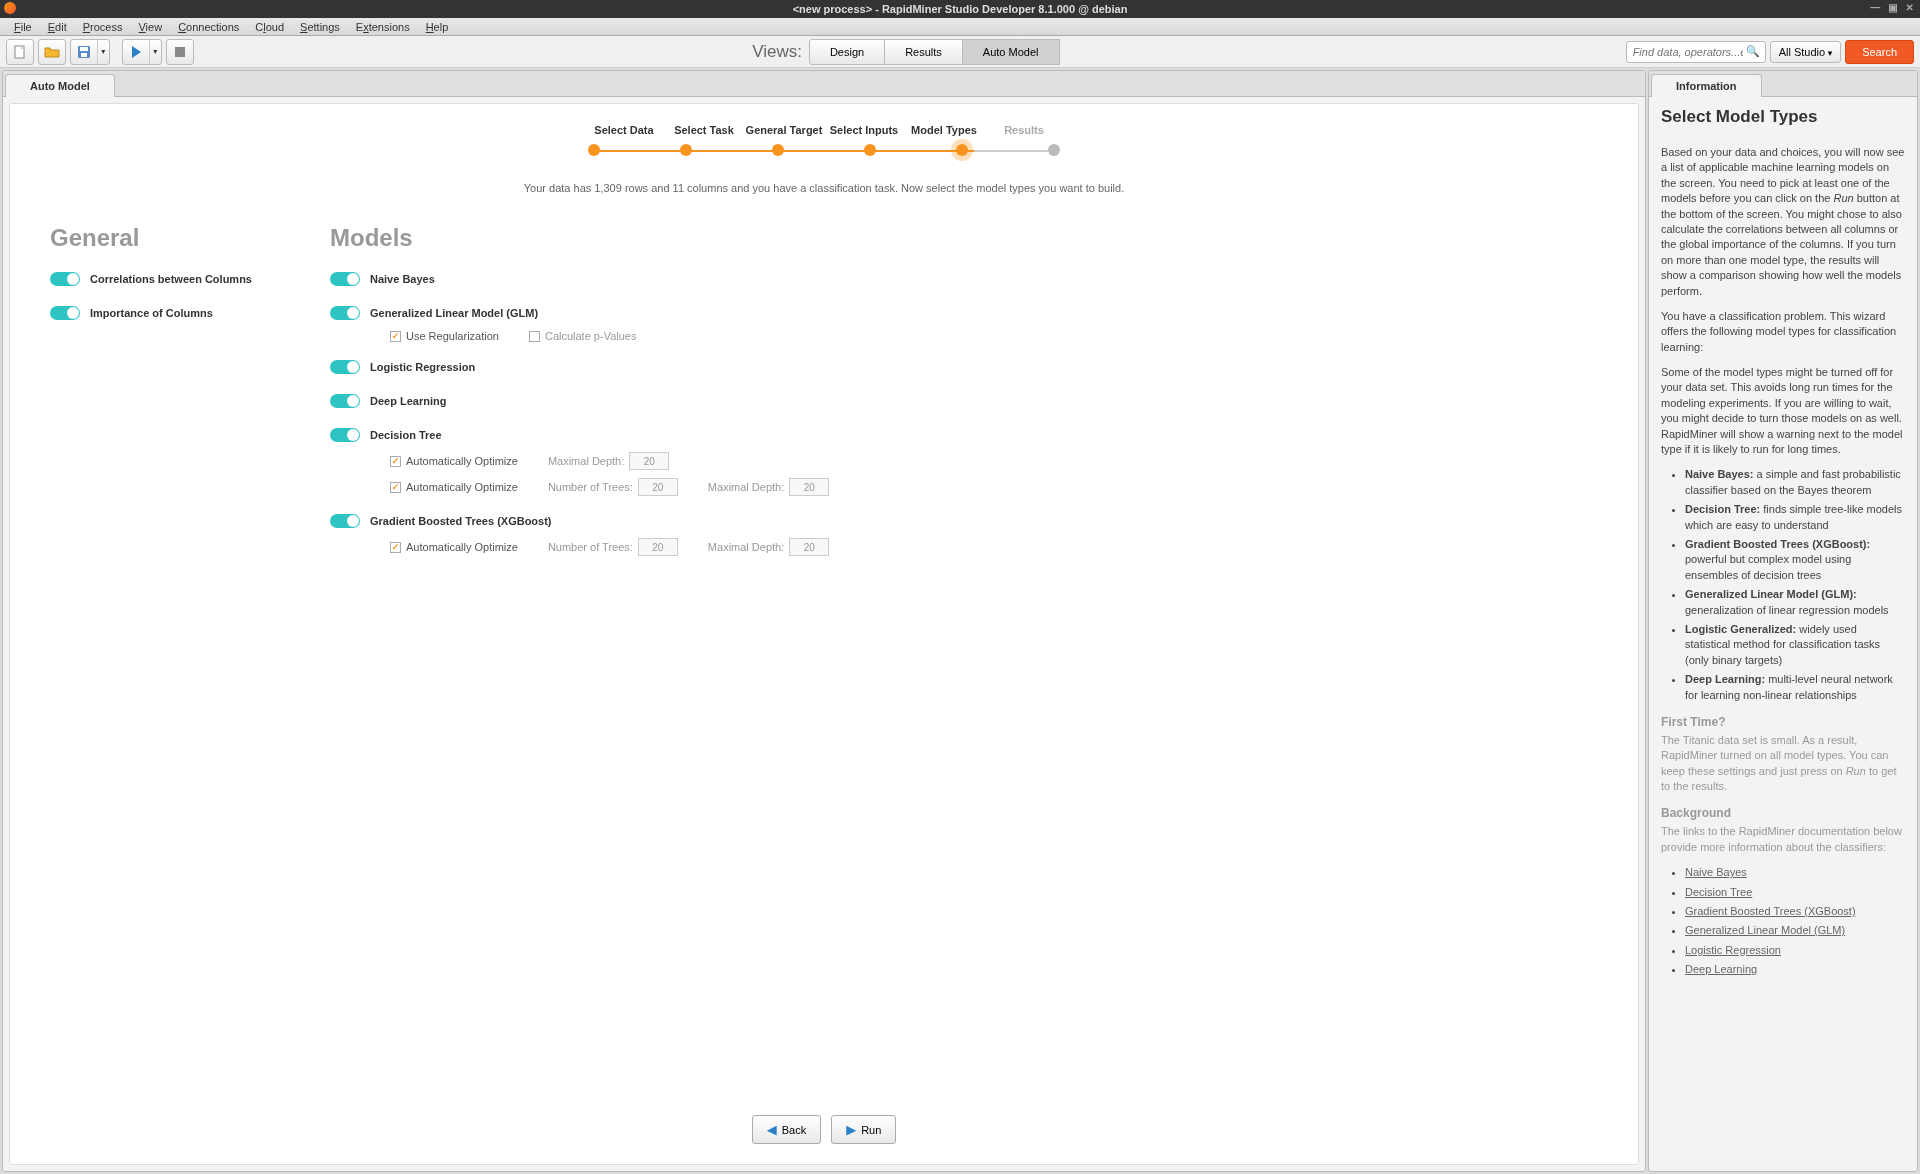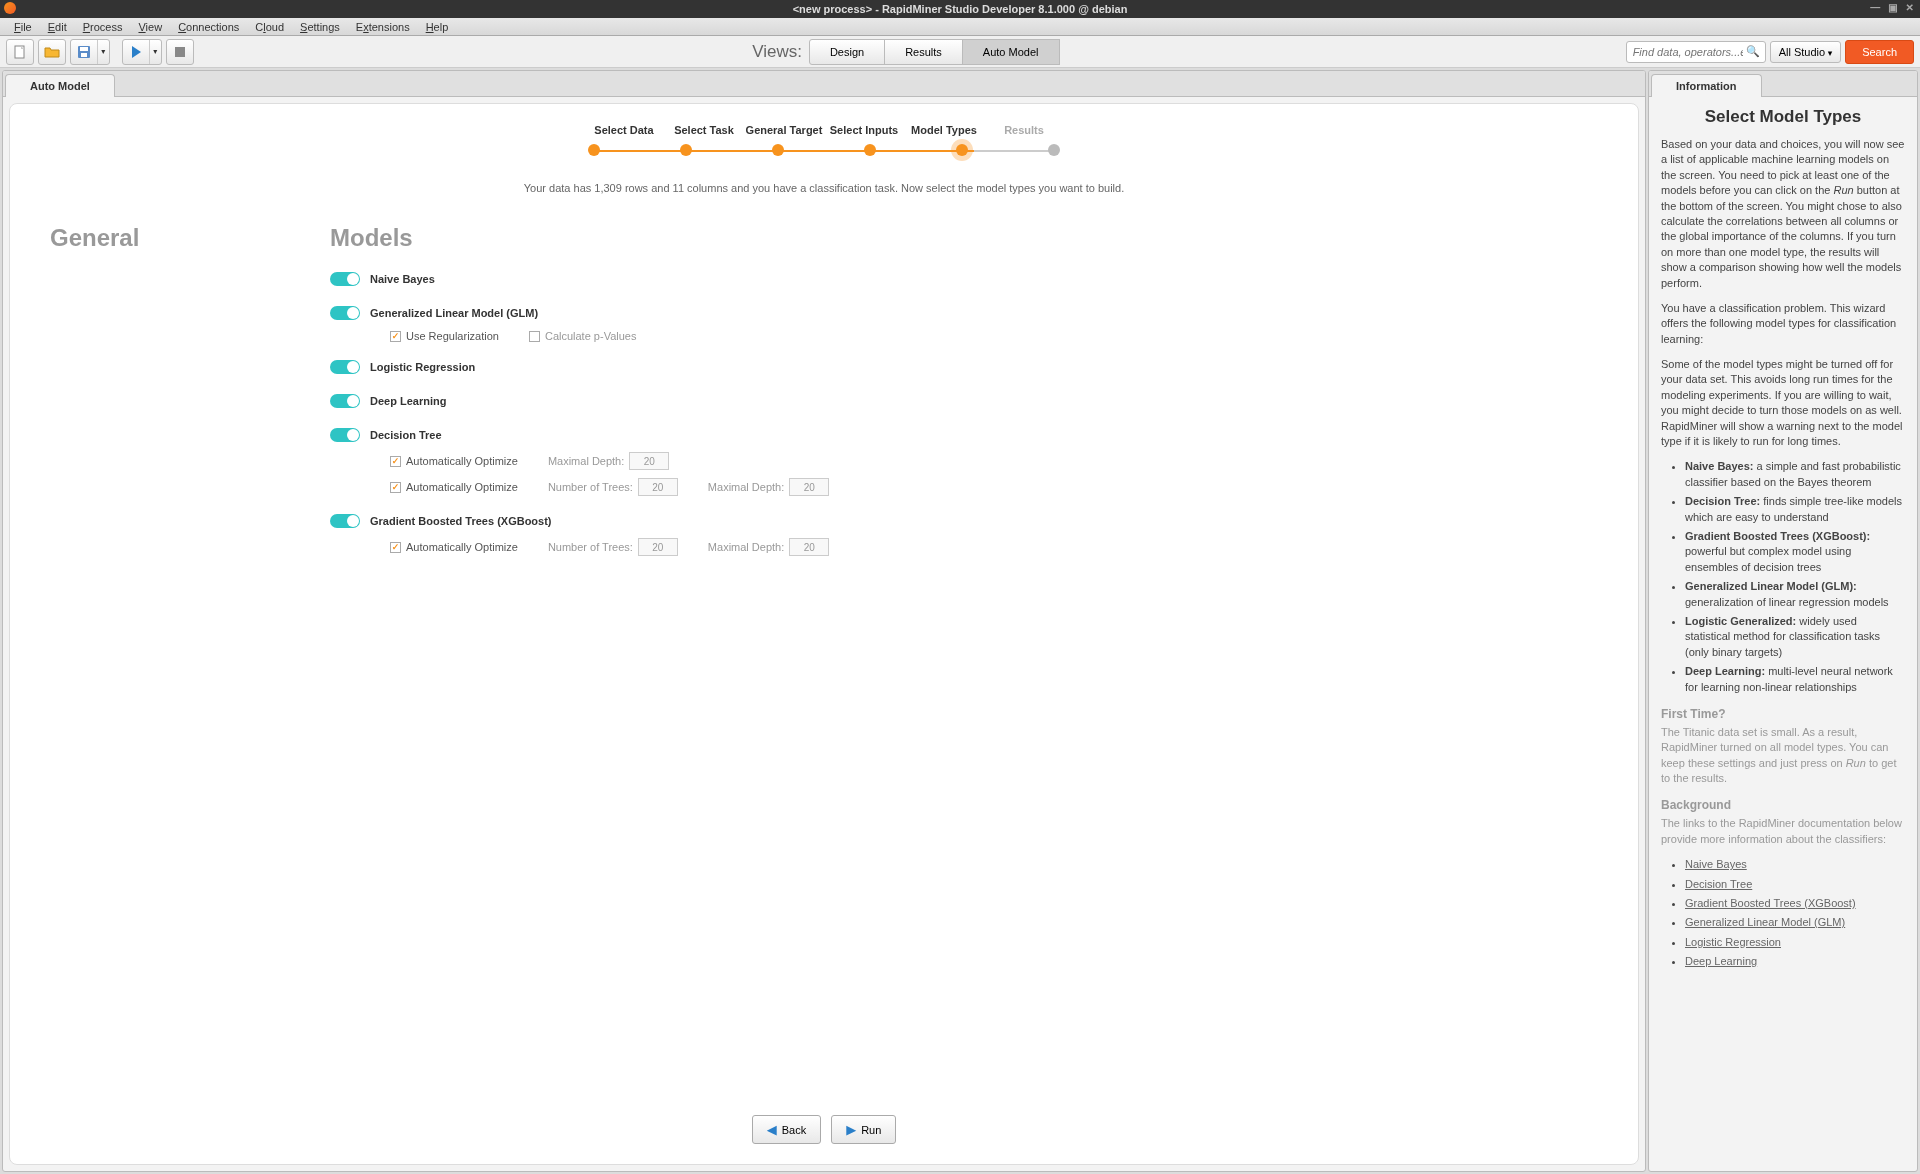--- a/index.html
+++ b/index.html
@@ -43,21 +43,21 @@
 
 .content { display: flex; height: calc(1174px - 68px); padding: 2px; gap: 2px; }
 .left-panel { flex: 1; background: #f3f3f3; border: 1px solid #bbb; border-radius: 3px; display: flex; flex-direction: column; overflow: hidden; }
 .right-panel { width: 270px; background: #f3f3f3; border: 1px solid #bbb; border-radius: 3px; display: flex; flex-direction: column; overflow: hidden; }
 
 
 .tab-strip { display: flex; height: 26px; background: #e0e0e0; border-bottom: 1px solid #bbb; align-items: flex-end; }
 .tab { padding: 5px 24px; background: #f3f3f3; border: 1px solid #bbb; border-bottom: none; border-radius: 4px 4px 0 0; font-size: 11px; font-weight: bold; margin-left: 2px; cursor: pointer; position: relative; top: 1px; }
 
 
-.wizard-area { flex: 1; background: #fff; margin: 6px; border: 1px solid #ddd; border-radius: 8px; padding: 20px 40px; display: flex; flex-direction: column; overflow: auto; }
+.wizard-area { flex: 1; background: #fff; margin: 6px; border: 1px solid #ddd; border-radius: 3px; padding: 20px 40px; display: flex; flex-direction: column; overflow: auto; }
 
 .steps { display: flex; justify-content: center; gap: 0; margin-bottom: 6px; }
 .step-label { font-size: 11px; font-weight: bold; color: #333; width: 80px; text-align: center; }
 .step-label.disabled { color: #aaa; }
 
 .step-track { position: relative; height: 20px; margin: 0 auto 20px; width: 480px; }
 .step-line { position: absolute; top: 8px; left: 10px; right: 10px; height: 2px; background: #ccc; }
 .step-line-active { position: absolute; top: 8px; left: 10px; width: 380px; height: 2px; background: #f7931e; }
 .step-dot { position: absolute; top: 2px; width: 12px; height: 12px; border-radius: 50%; background: #f7931e; }
 .step-dot.current { box-shadow: 0 0 0 5px rgba(247,147,30,0.3); }
@@ -82,21 +82,21 @@
 .opt-label { color: #999; }
 
 
 .nav-buttons { display: flex; justify-content: center; gap: 10px; margin-top: auto; padding: 20px 0 0; }
 .nav-btn { padding: 6px 14px; border: 1px solid #aaa; border-radius: 3px; background: linear-gradient(#fff,#e8e8e8); font-size: 11px; display: flex; align-items: center; gap: 5px; cursor: pointer; }
 .arrow-left { color: #2a7fc9; font-size: 13px; }
 .arrow-right { color: #2a7fc9; font-size: 13px; }
 
 
 .info-content { padding: 10px 12px; font-size: 11px; color: #444; overflow: auto; flex: 1; }
-.info-content h3 { color: #333; font-size: 17px; margin-bottom: 10px; text-align: center; }
+.info-content h3 { color: #333; font-size: 17px; margin-bottom: 18px; }
 .info-content p { margin-bottom: 10px; line-height: 1.4; }
 .info-content ul { margin: 0 0 10px 24px; }
 .info-content ul li { margin-bottom: 4px; line-height: 1.4; list-style: disc; }
 .info-content .section-h { color: #999; font-weight: bold; font-size: 12px; margin: 12px 0 4px; }
 .info-content .muted { color: #999; }
 .info-content a { color: #666; text-decoration: underline; }
 .run-italic { font-style: italic; }
 
 
 .svg-icon { width: 16px; height: 16px; }
@@ -213,20 +213,30 @@
             <div class="step-dot future" style="left: 464px;"></div>
           </div>
       </div>
 
       <div class="instructions">Your data has 1,309 rows and 11 columns and you have a classification task.  Now select the model types you want to build.</div>
 
       <div class="columns">
 
         <div class="col" style="width:220px;">
           <h2>General</h2>
+          <div id="general-list">
+              <div class="toggle-row">
+    <div class="toggle"></div>
+    <span class="toggle-label">Correlations between Columns</span>
+              </div>
+              <div class="toggle-row">
+    <div class="toggle"></div>
+    <span class="toggle-label">Importance of Columns</span>
+              </div>
+            </div>
         </div>
 
         <div class="col" style="flex:1;">
           <h2>Models</h2>
           <div id="models-list">
               <div class="toggle-row">
     <div class="toggle"></div>
     <span class="toggle-label">Naive Bayes</span>
               </div>
               <div class="toggle-row">

